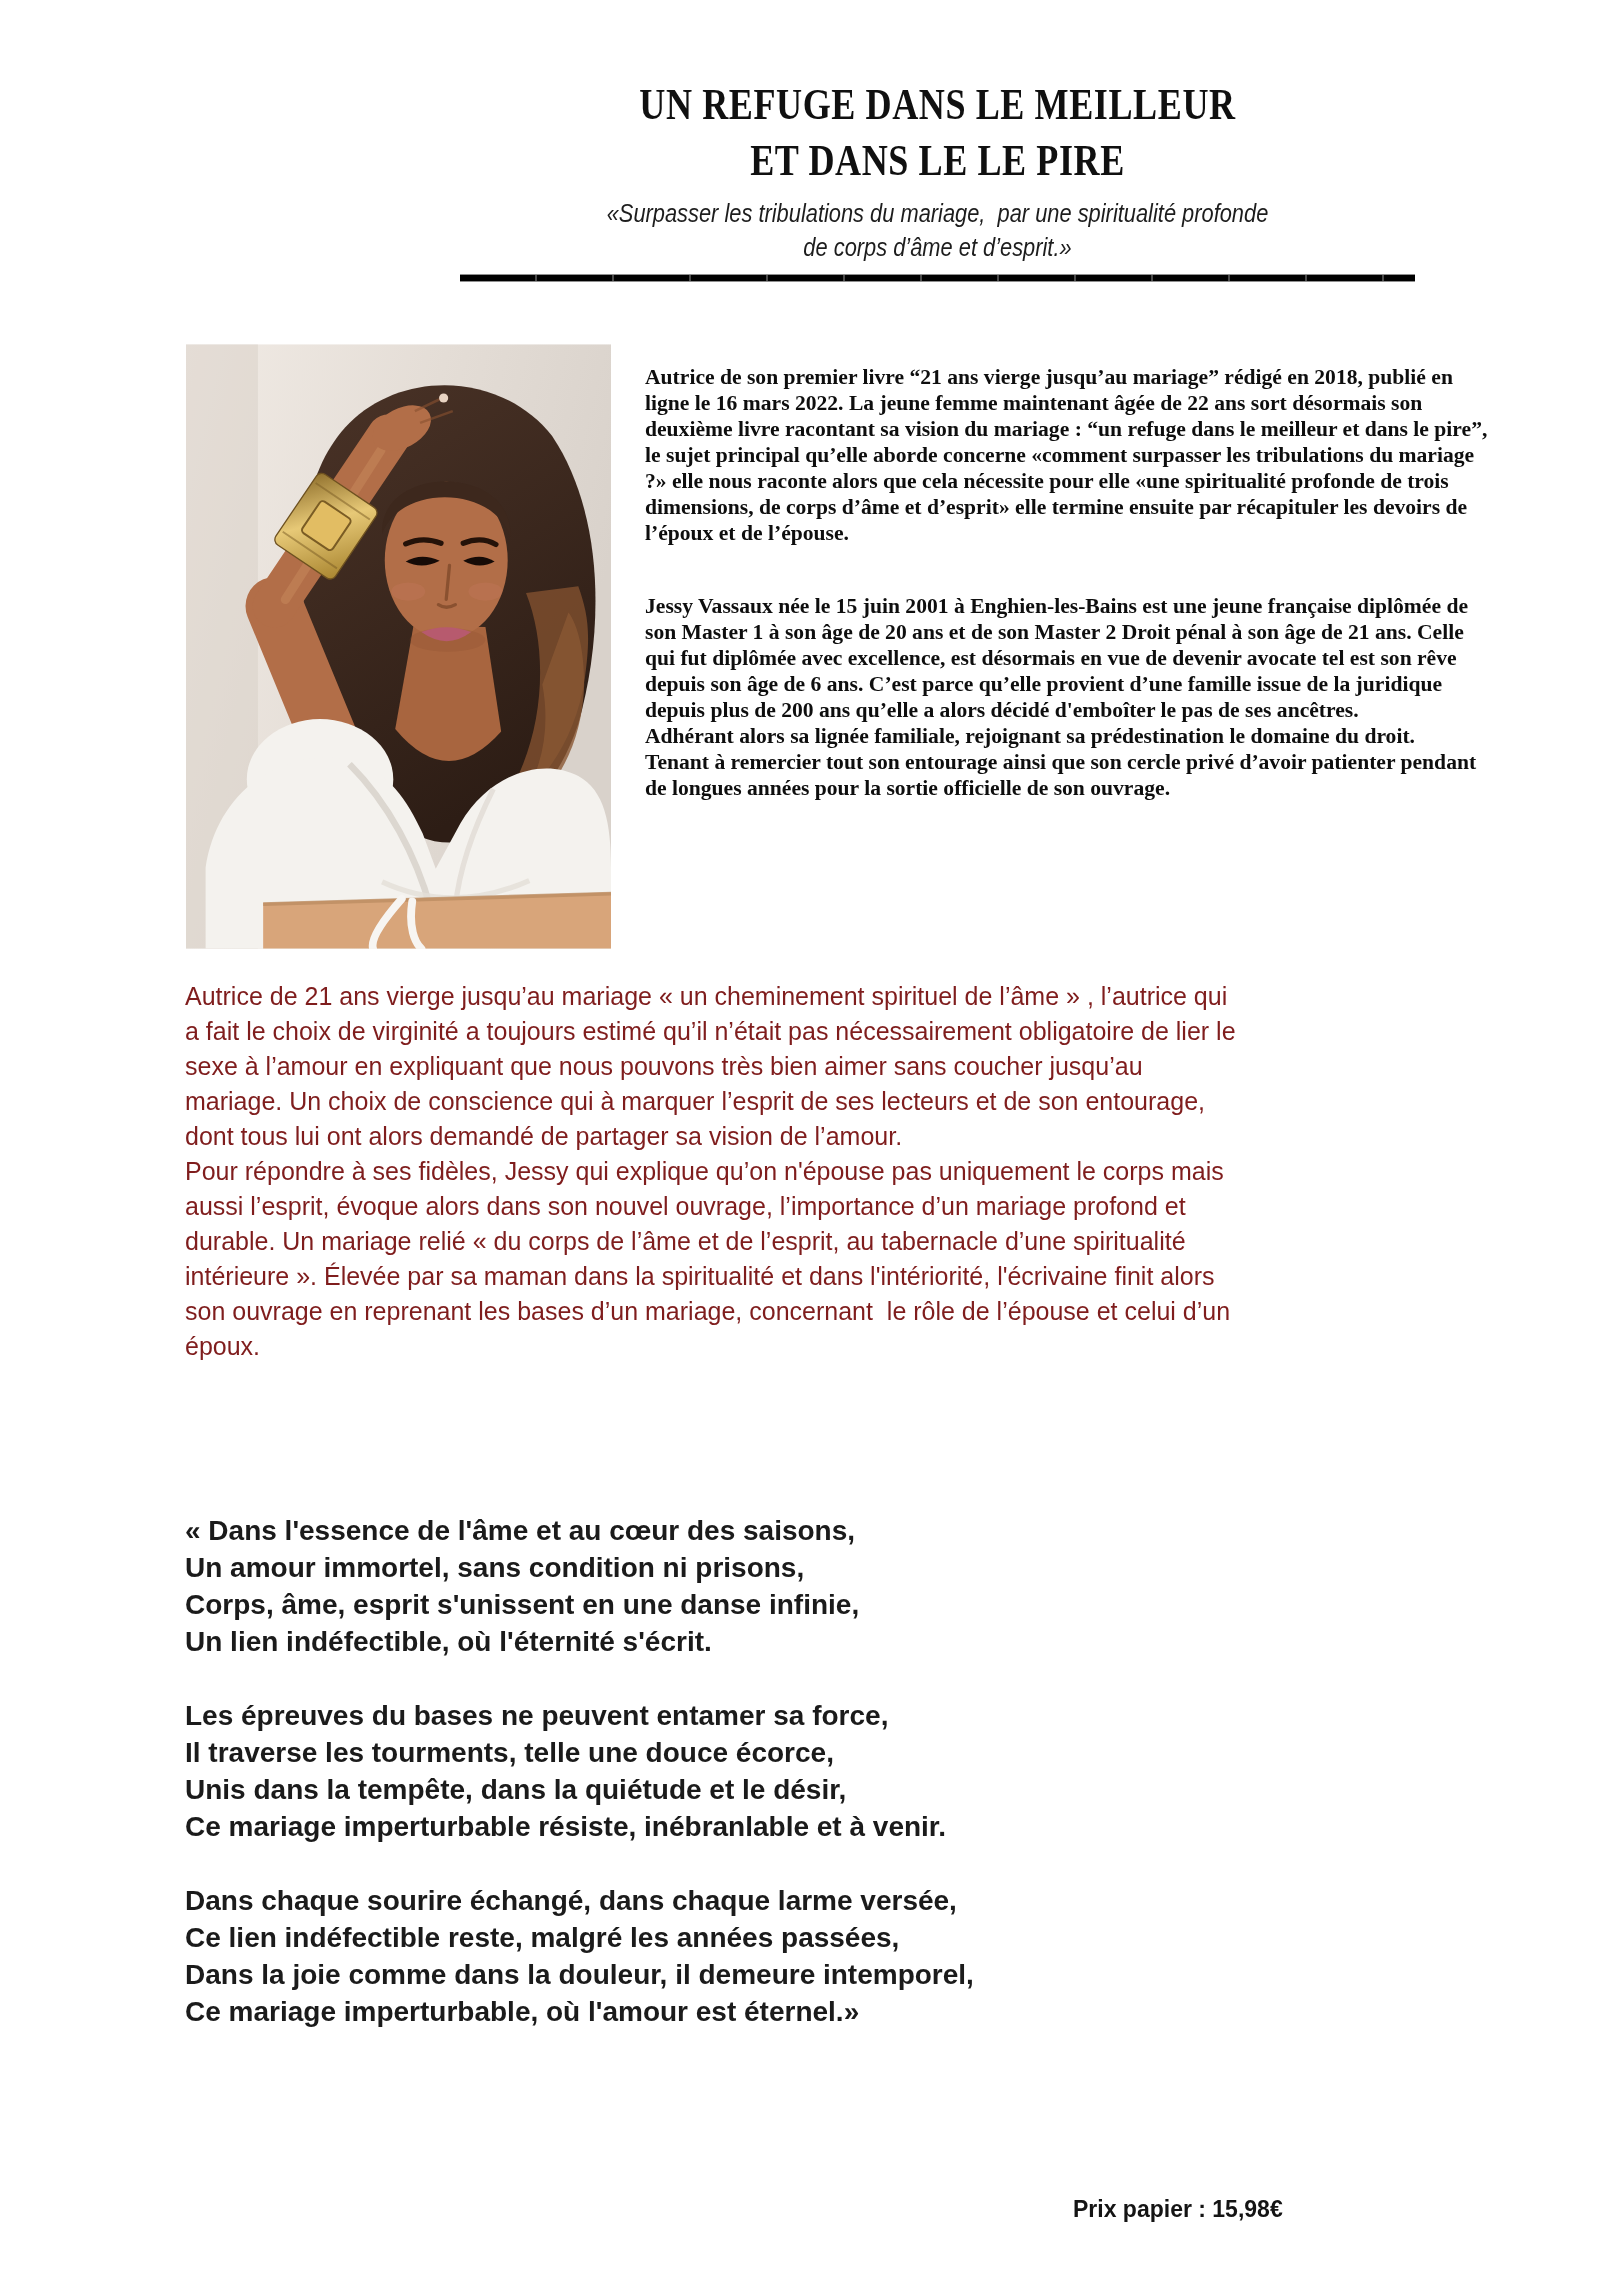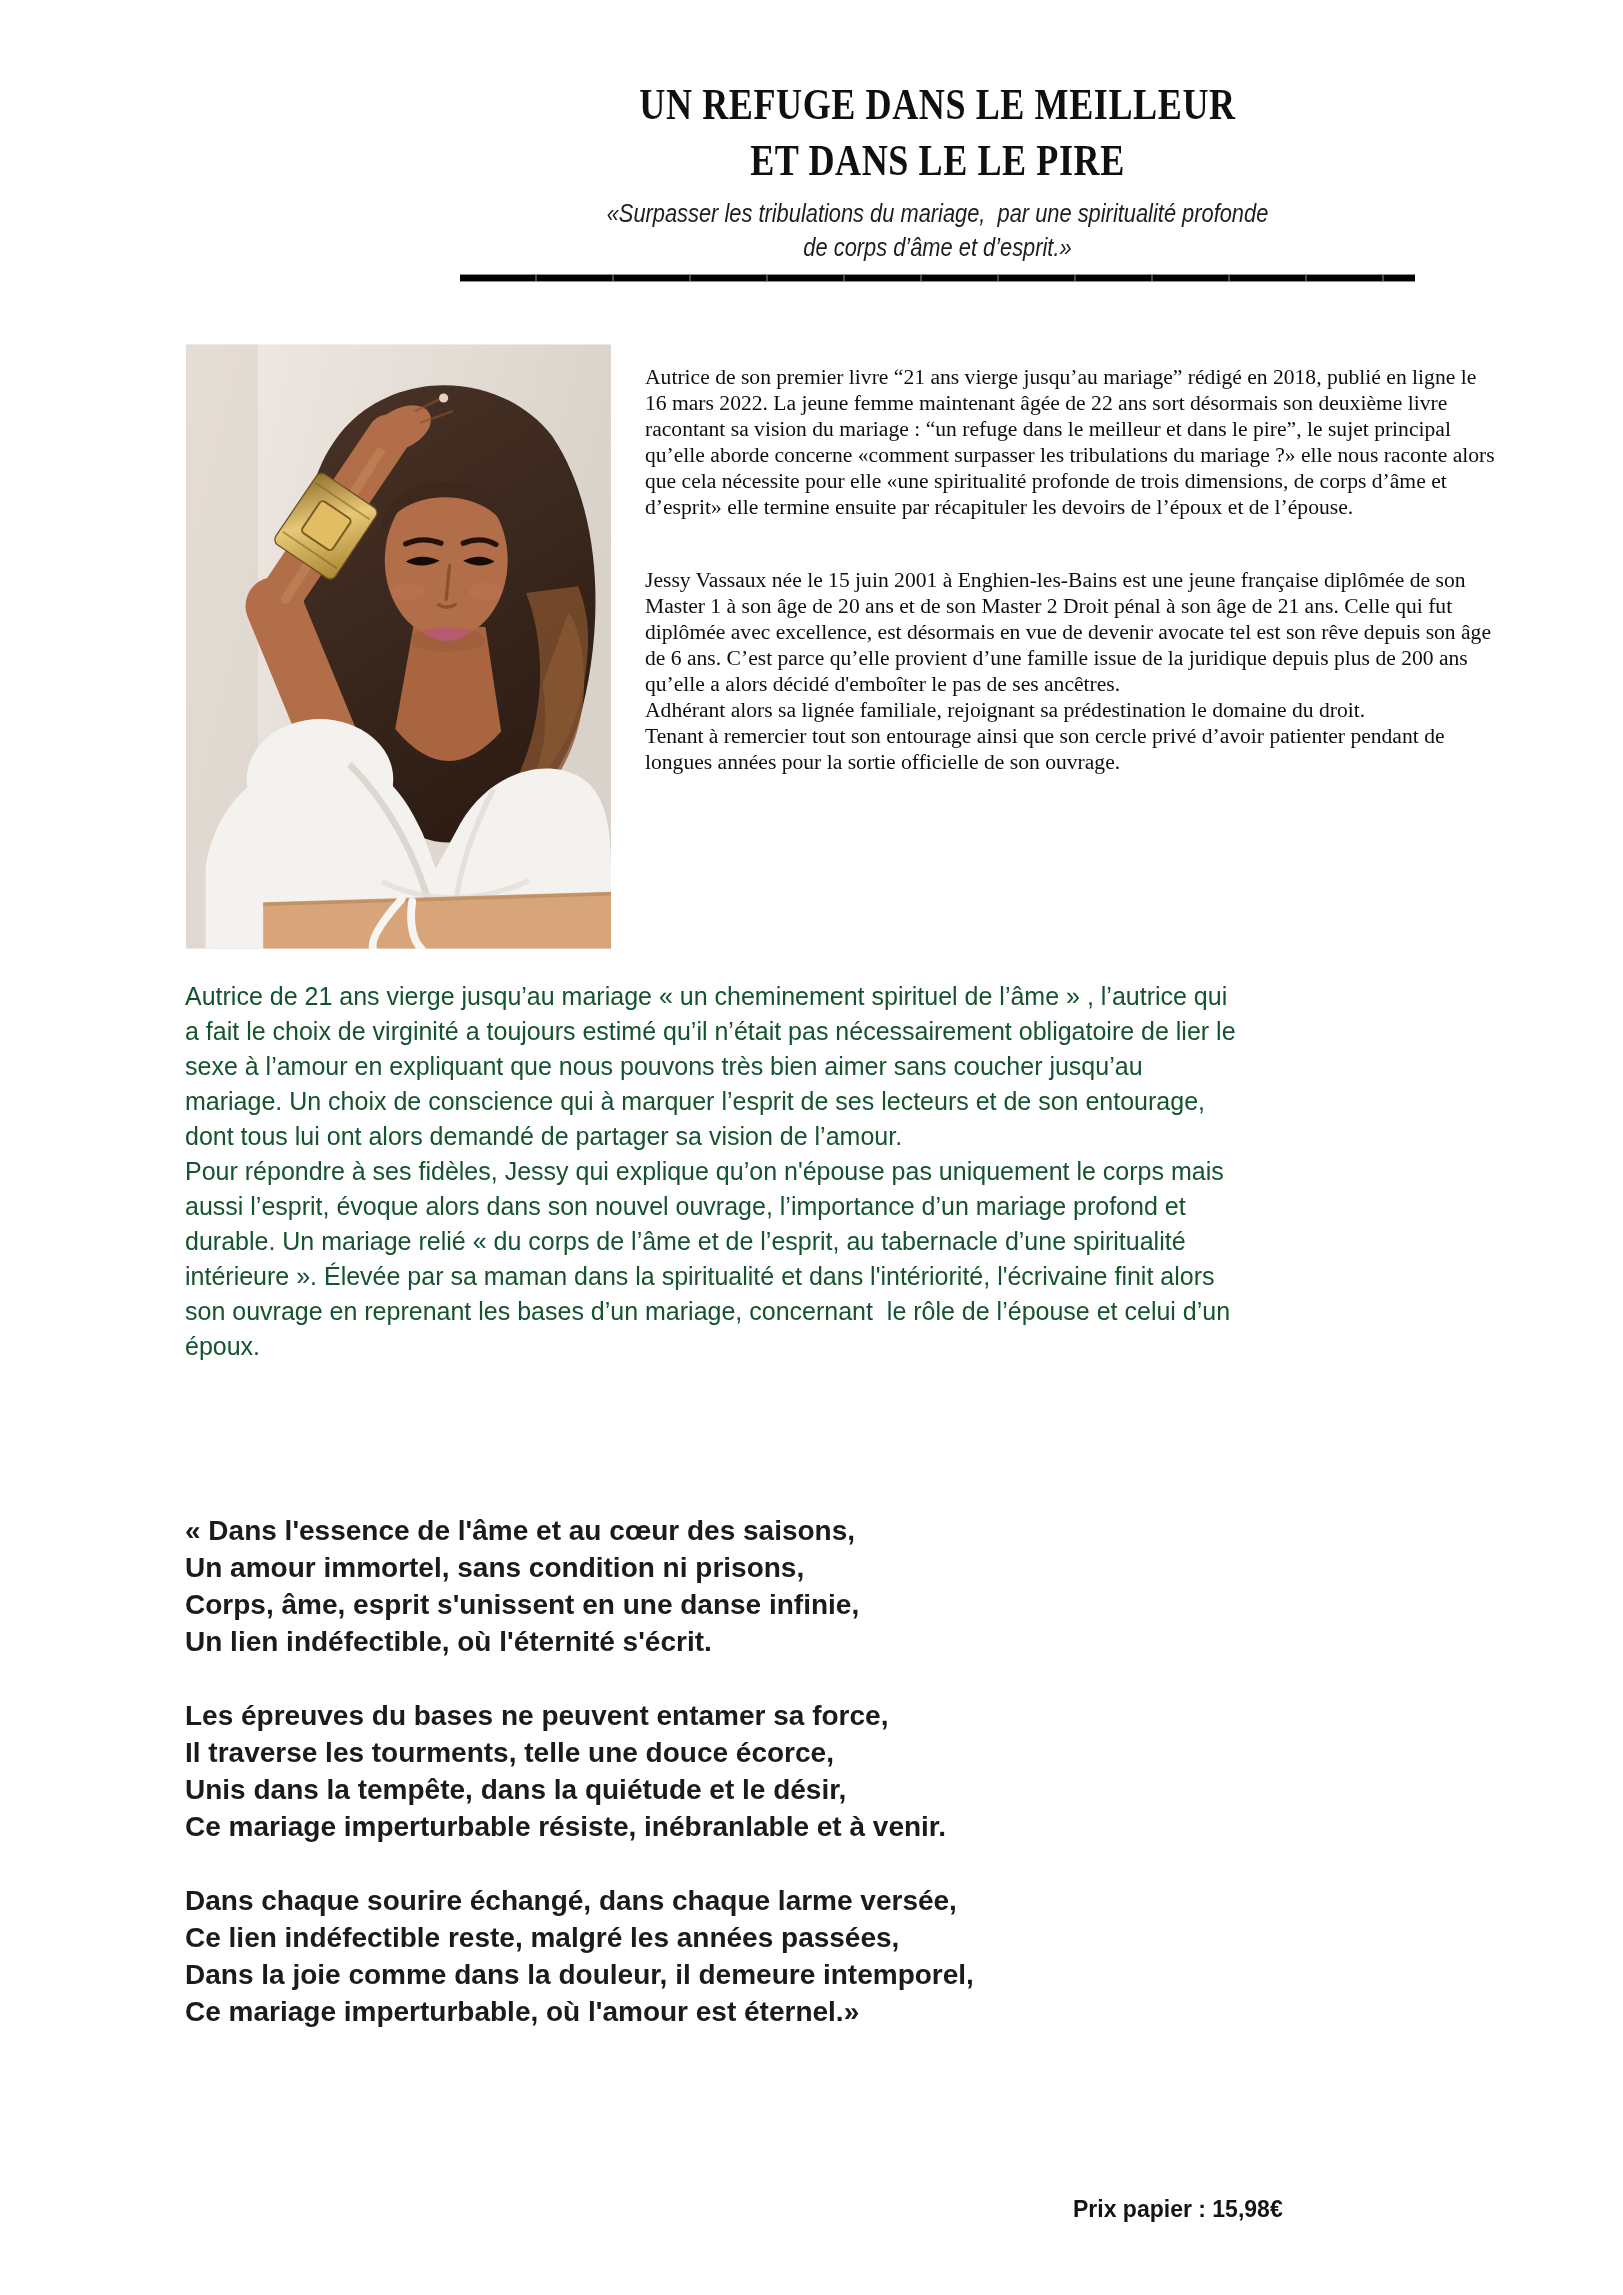--- a/index.html
+++ b/index.html
@@ -56,36 +56,36 @@
     width: 425px; height: 605px;
     overflow: hidden;
   }
   .photo svg { display: block; }
 
   
   .bio {
     position: absolute;
     left: 645px; top: 364px; width: 854px;
     font-family: "Liberation Serif", serif;
-    font-weight: 400;
+    font-weight: 700;
     font-size: 21.6px;
     line-height: 26px;
     color: #0e0e0e;
     text-align: left;
   }
   .bio p { margin: 0; }
   .bio p.second { margin-top: 47px; white-space: pre-wrap; }
 
   
   .article {
     position: absolute;
     left: 185px; top: 979px; width: 1054px;
     font-size: 25px;
     line-height: 35px;
-    color: #14532d;
+    color: #7f1d1d;
   }
   .article p { margin: 0; white-space: pre-wrap; }
   .article .quote-intro { margin-top: 42px; }
 
   
   .poem {
     position: absolute;
     left: 185px; top: 1512px; width: 1243px;
     font-size: 28px;
     line-height: 37px;

